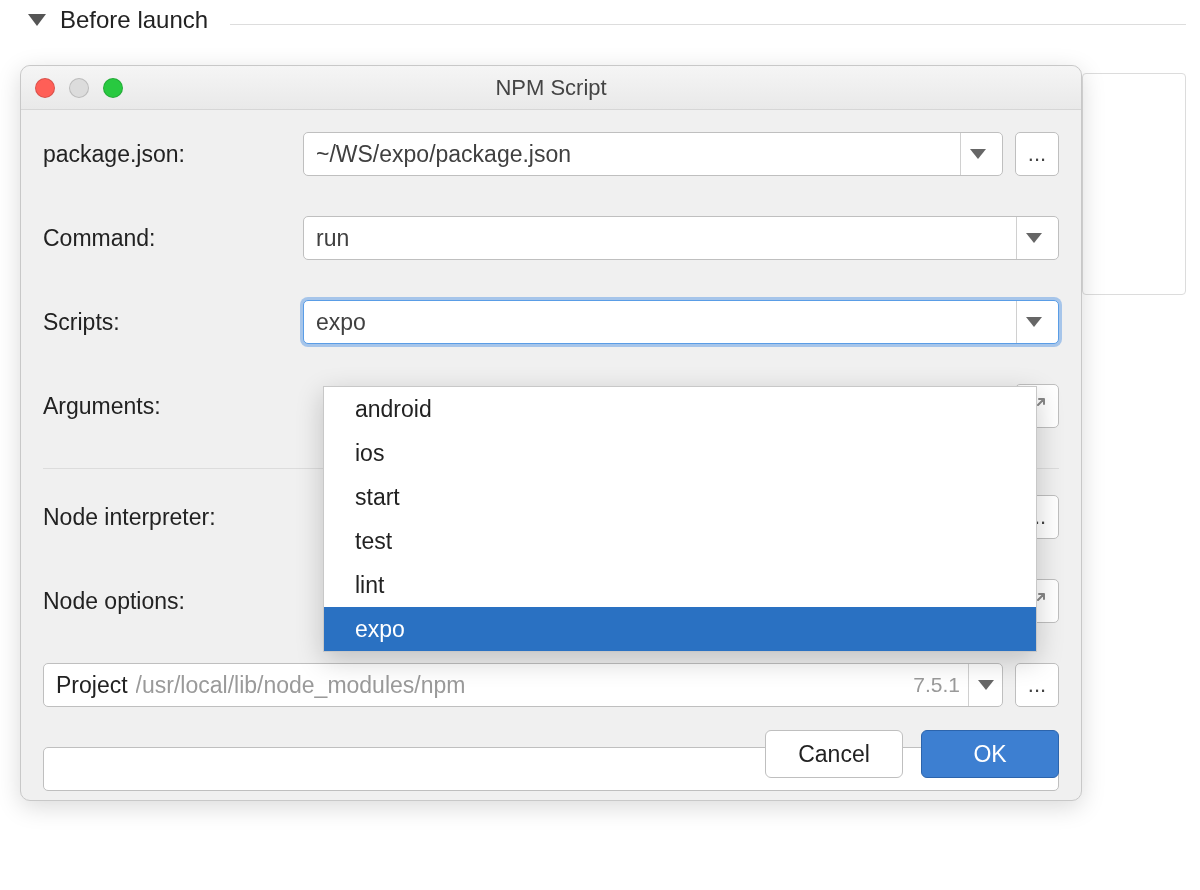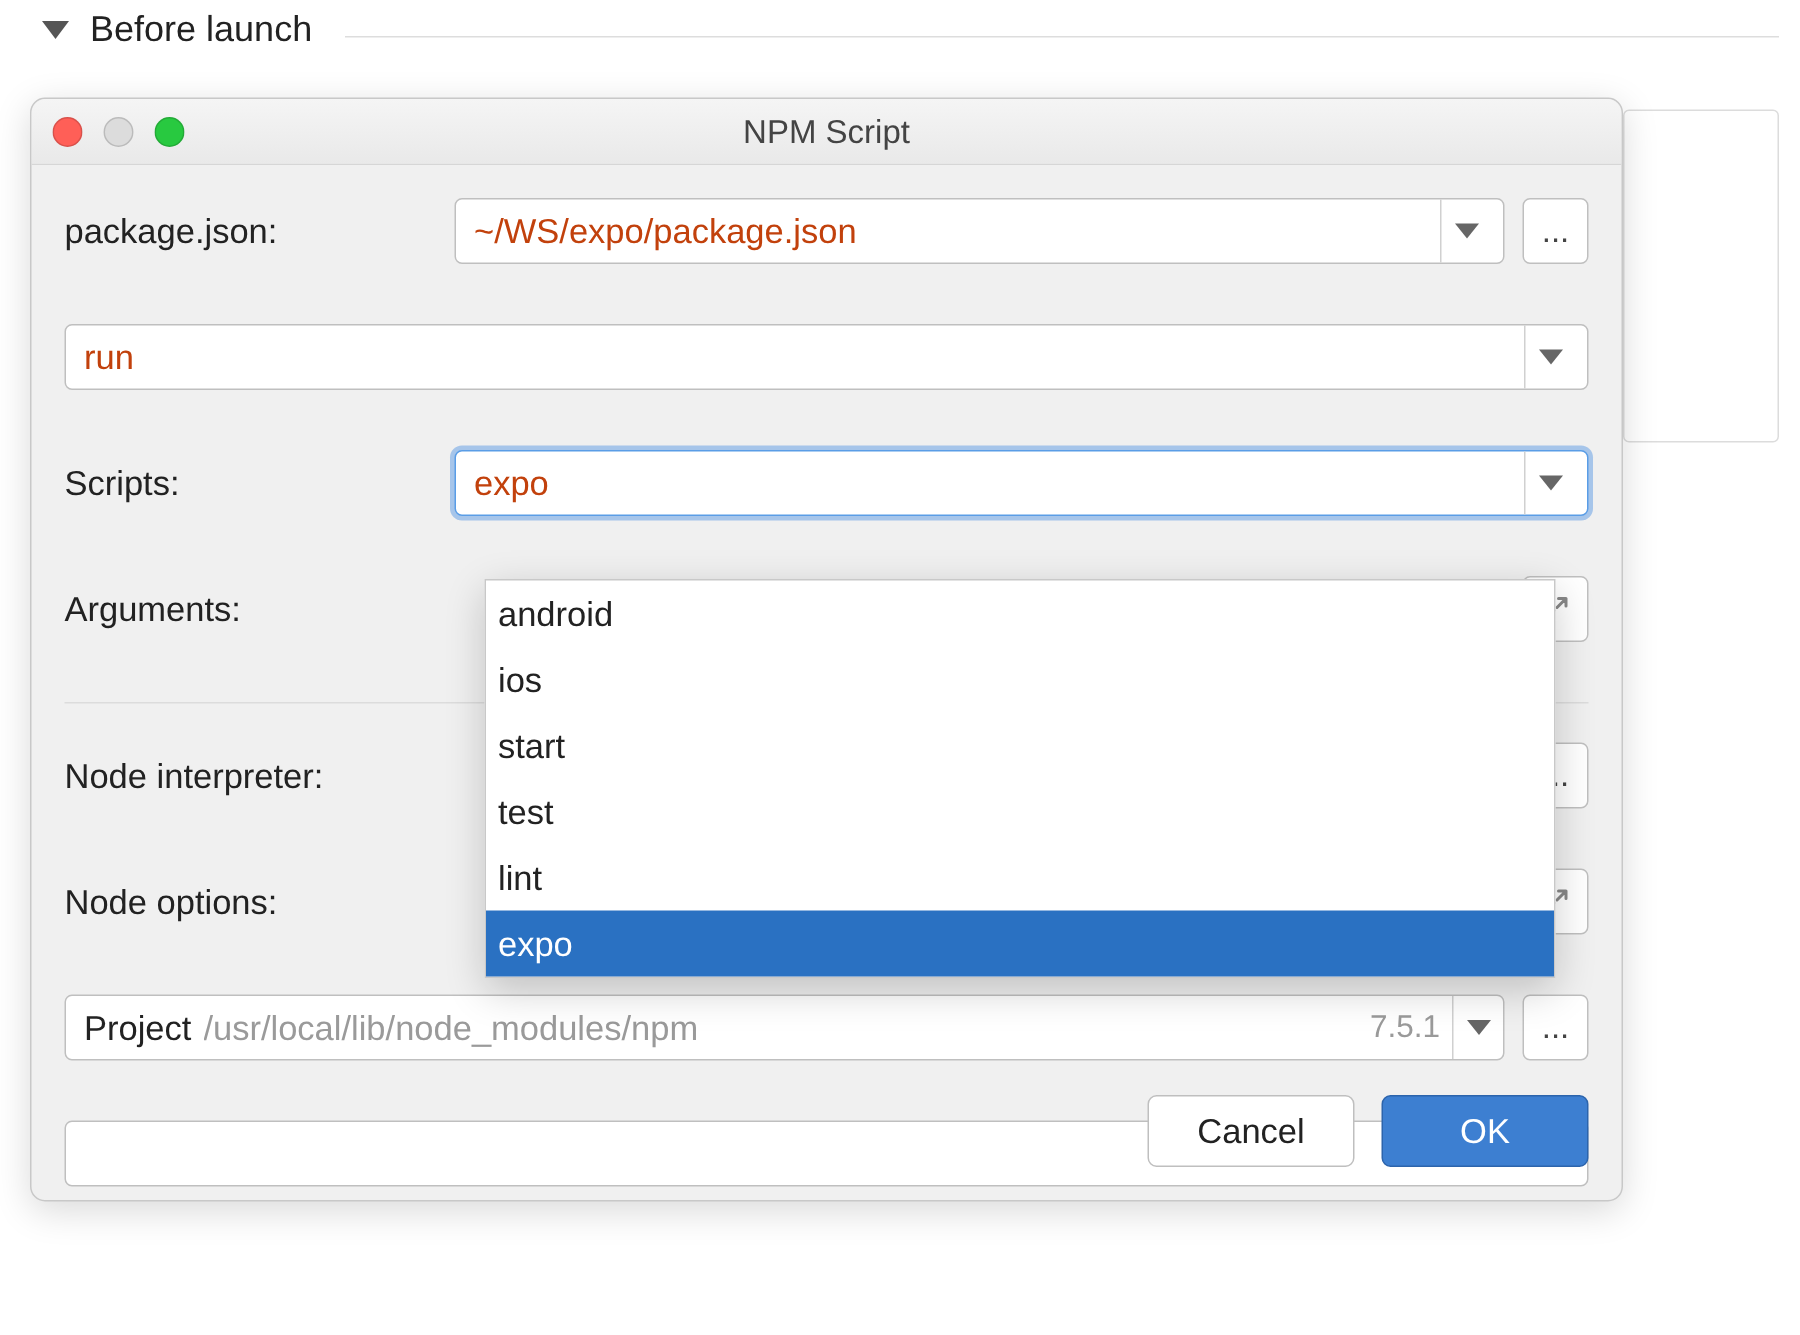--- a/index.html
+++ b/index.html
@@ -115,21 +115,21 @@
   .combo, .textfield {
     flex: 1;
     height: 44px;
     background: #fff;
     border: 1px solid #bfbfbf;
     border-radius: 5px;
     display: flex;
     align-items: center;
     padding: 0 8px 0 12px;
     font-size: 23px;
-    color: #c2410c;
+    color: #404040;
   }
   .combo.focus {
     border: 1px solid #5a9de6;
     box-shadow: 0 0 0 3px rgba(76,144,226,0.45);
   }
   .combo .text { flex: 1; overflow: hidden; text-overflow: ellipsis; white-space: nowrap; }
   .combo .caret-box {
     width: 34px; height: 100%;
     border-left: 1px solid #d0d0d0;
     display: flex; align-items: center; justify-content: center;
@@ -189,21 +189,21 @@
     left: 302px;
     top: 320px;
     width: 714px;
     background: #fff;
     border: 1px solid #c8c8c8;
     box-shadow: 0 8px 26px rgba(0,0,0,0.2);
   }
   .dropdown .item {
     height: 44px;
     line-height: 44px;
-    padding: 0 8px;
+    padding: 0 31px;
     font-size: 23px;
     color: #222;
     cursor: pointer;
   }
   .dropdown .item.selected {
     background: #2a71c2;
     color: #fff;
   }
 
   
@@ -267,20 +267,21 @@
                 <div class="caret-down"></div>
               </div>
           </div>
           <div class="icon-btn">
             <span>...</span>
           </div>
         </div>
       </div>
 
       <div class="row">
+        <div class="lbl">Command:</div>
         <div class="ctrls">
           <div class="combo">
             <div class="text">run</div>
             <div class="caret-box">
                 <div class="caret-down"></div>
               </div>
           </div>
         </div>
       </div>
 

